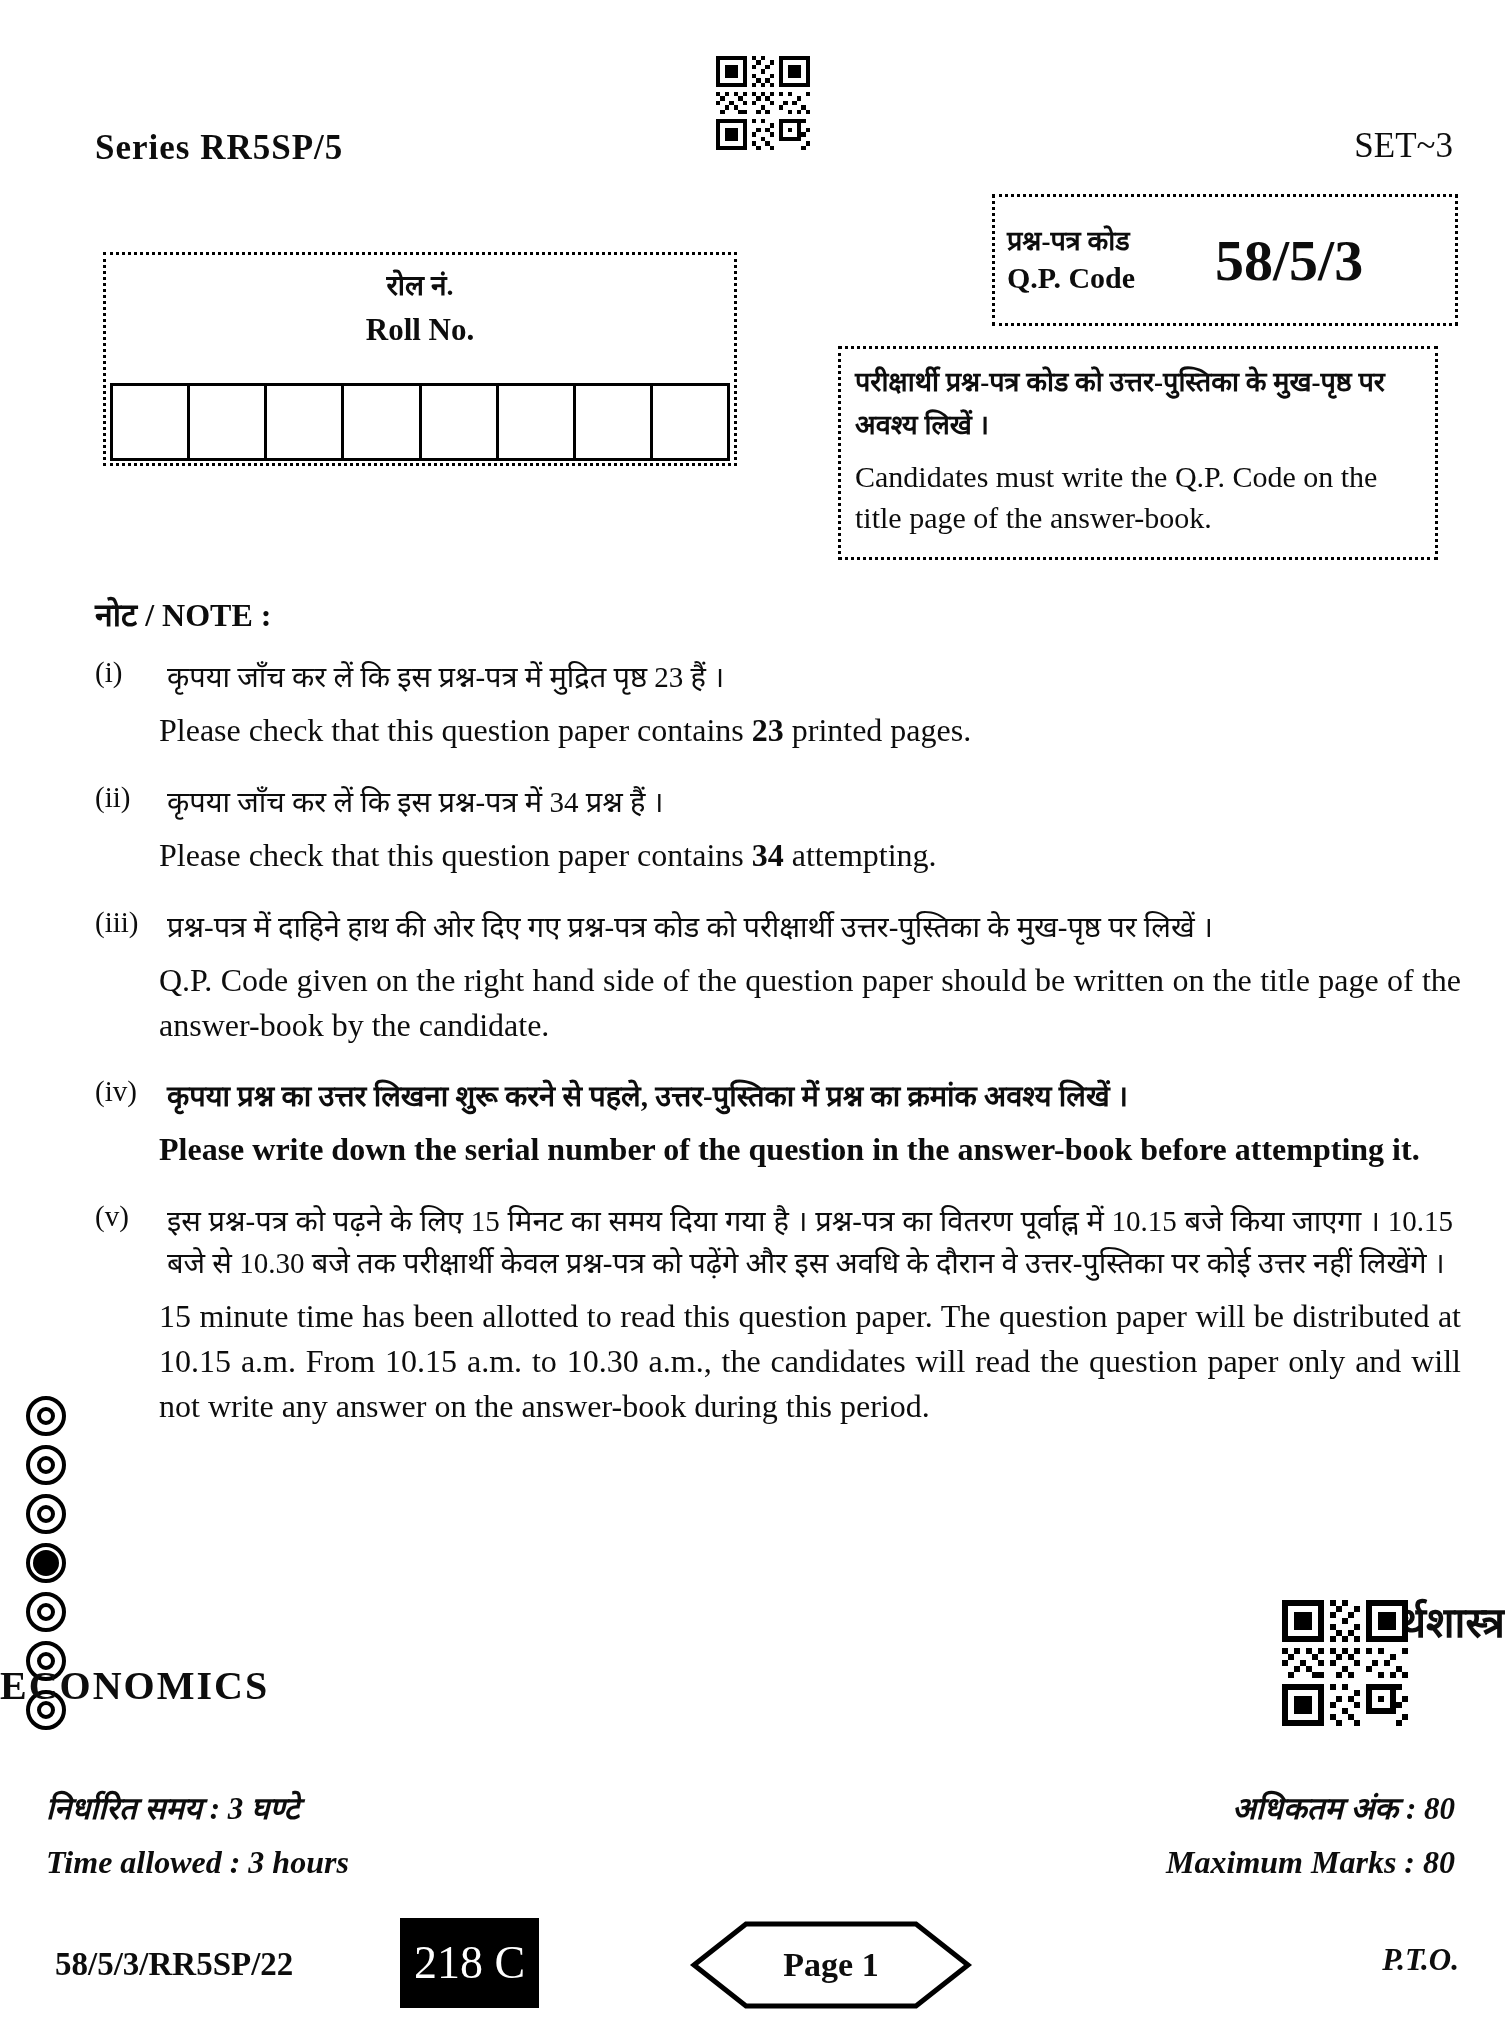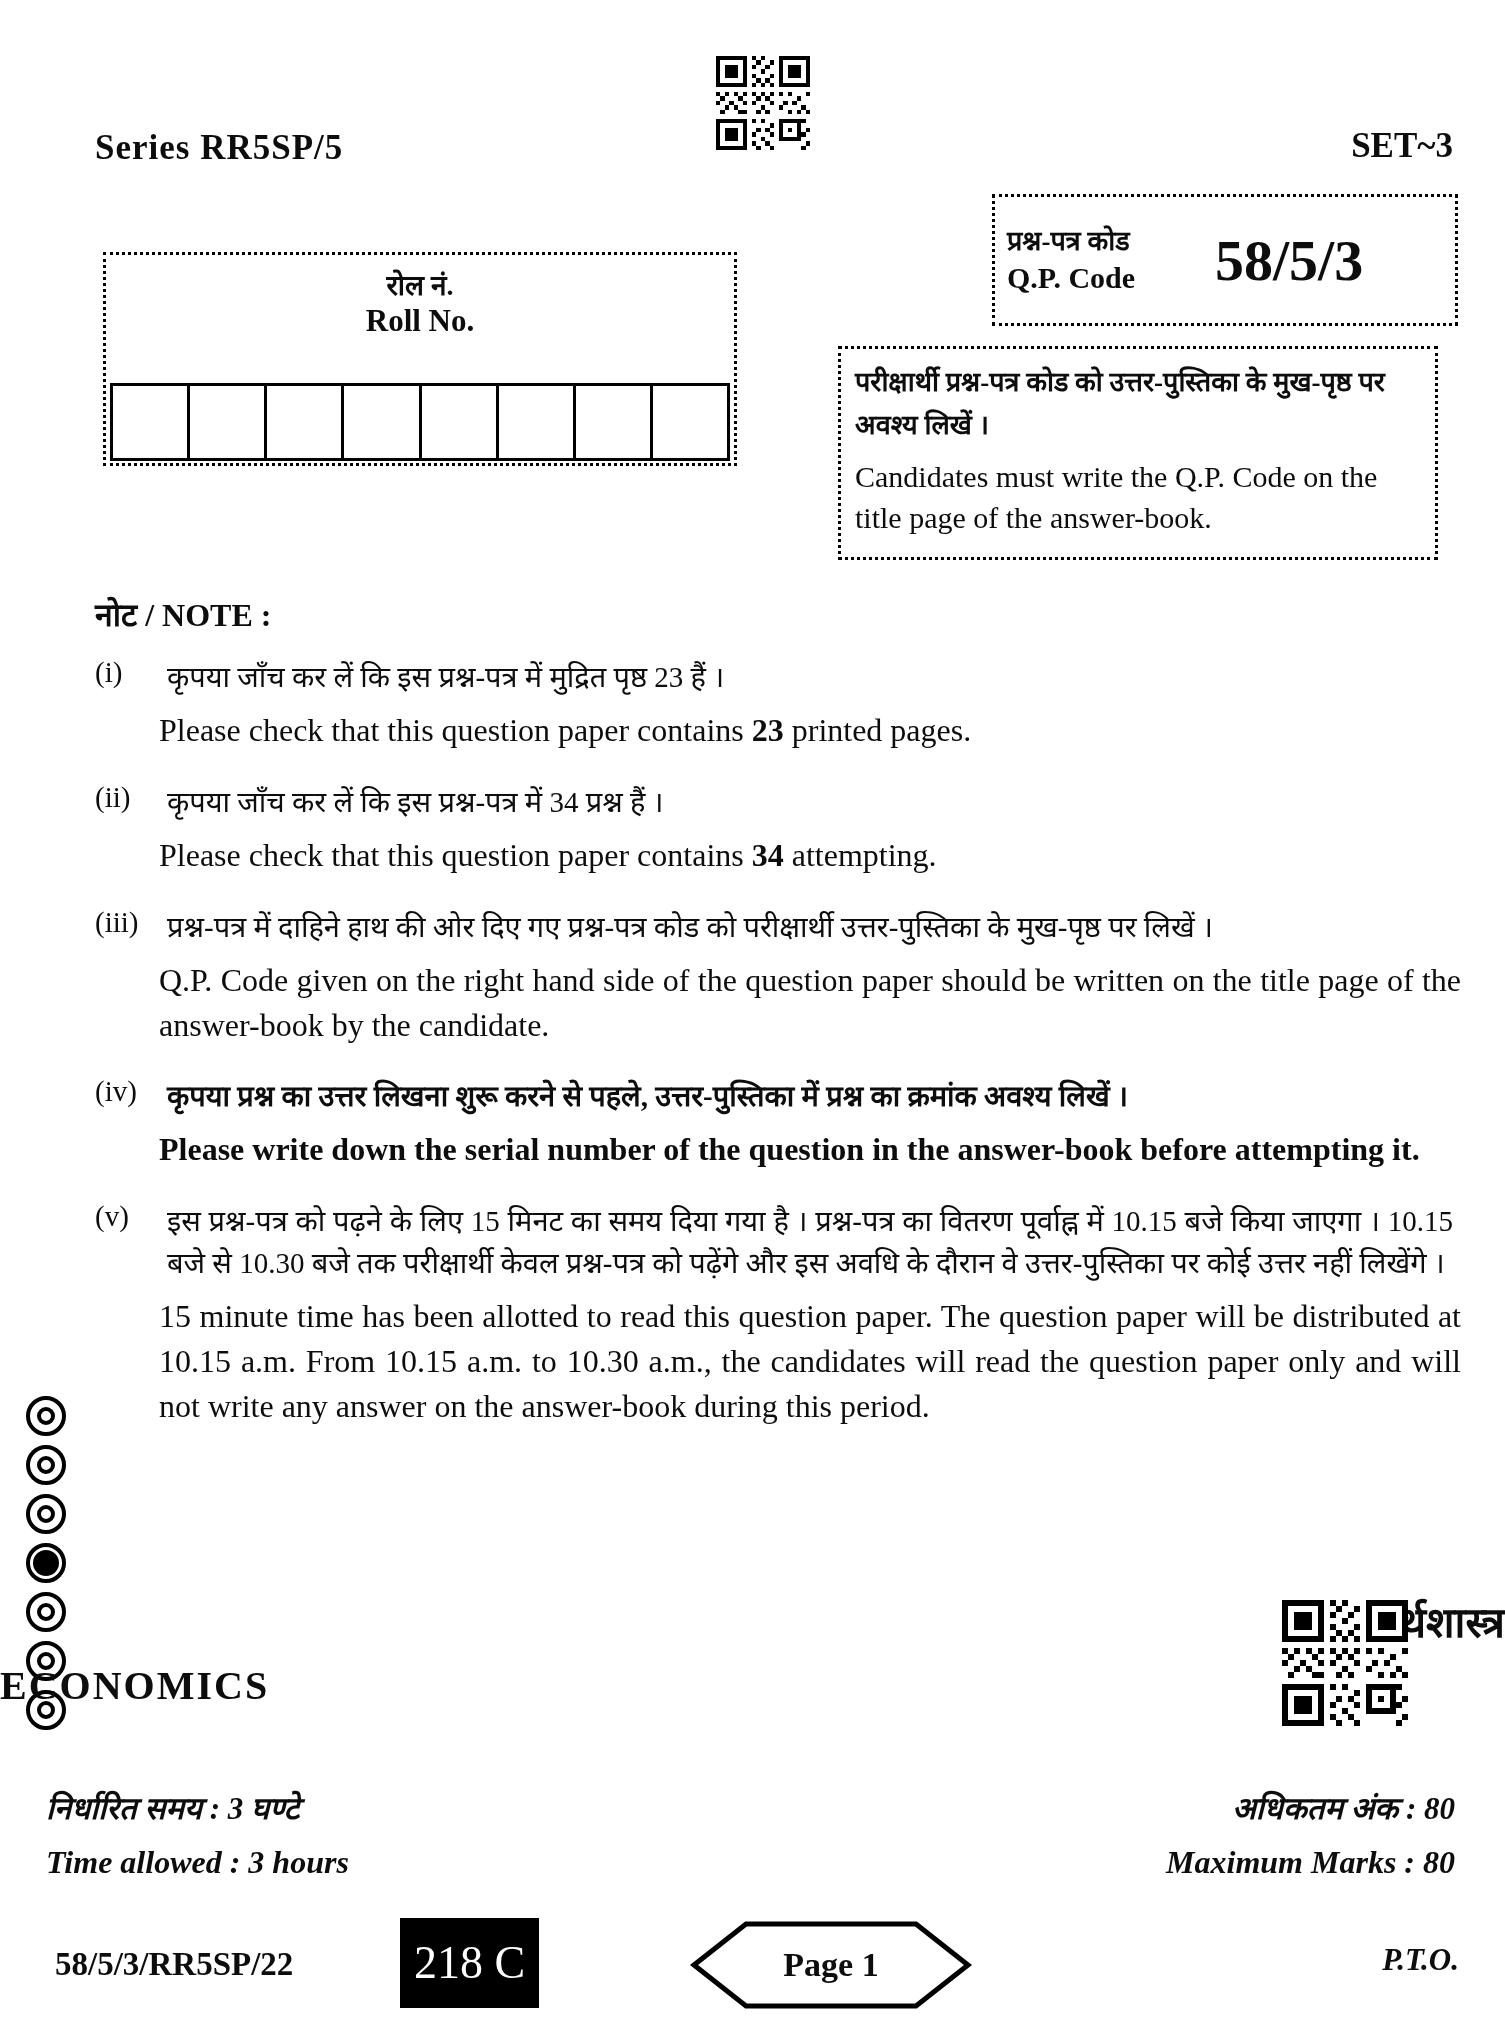--- a/index.html
+++ b/index.html
@@ -4,32 +4,32 @@
 <style>
   html,body{margin:0;padding:0;background:#fff}
   .page{position:relative;width:1505px;height:2034px;background:#fff;color:#0d0d0d;
         font-family:"Liberation Serif",serif;overflow:hidden}
 
   .qr svg{width:100%;height:100%;display:block}
   .qr-top{position:absolute;left:716px;top:56px;width:94px;height:94px}
   .qr-bottom{position:absolute;left:1282px;top:1600px;width:126px;height:126px}
 
   .series{position:absolute;left:95px;top:128px;font-size:35px;font-weight:bold;letter-spacing:1px}
-  .set{position:absolute;right:52px;top:126px;font-size:35px;font-weight:bold}
+  .set{position:absolute;right:52px;top:126px;font-size:35px;font-weight:normal}
 
   .qp-box{position:absolute;left:992px;top:194px;width:466px;height:132px;border:3px dotted #000;
           box-sizing:border-box;display:flex;align-items:center;padding:0 12px}
   .qp-hi{font-size:27px;font-weight:bold;line-height:1.3}
   .qp-en{font-size:30px;font-weight:bold;line-height:1.2}
   .qp-code{flex:1;text-align:center;font-size:58px;font-weight:bold}
 
   .roll-box{position:absolute;left:103px;top:252px;width:634px;height:214px;border:3px dotted #000;
             box-sizing:border-box;text-align:center}
   .roll-hi{margin-top:10px;font-size:28px;font-weight:bold}
-  .roll-en{margin-top:0;font-size:31px;font-weight:bold}
+  .roll-en{margin-top:9px;font-size:31px;font-weight:bold}
   .roll-grid{position:absolute;left:4px;right:4px;bottom:2px;height:78px;display:flex}
   .roll-cell{flex:1;border:3px solid #000;border-left-width:0;background:#fff}
   .roll-cell:first-child{border-left-width:3px}
 
   .cand-box{position:absolute;left:838px;top:346px;width:600px;height:214px;border:3px dotted #000;
             box-sizing:border-box;padding:8px 14px}
   .cand-hi{margin:4px 0 0;font-size:27px;line-height:1.6;font-weight:bold}
   .cand-en{margin:10px 0 0;font-size:30px;line-height:1.35}
 
   .note-heading{position:absolute;left:95px;top:592px;font-size:32px;font-weight:bold}

